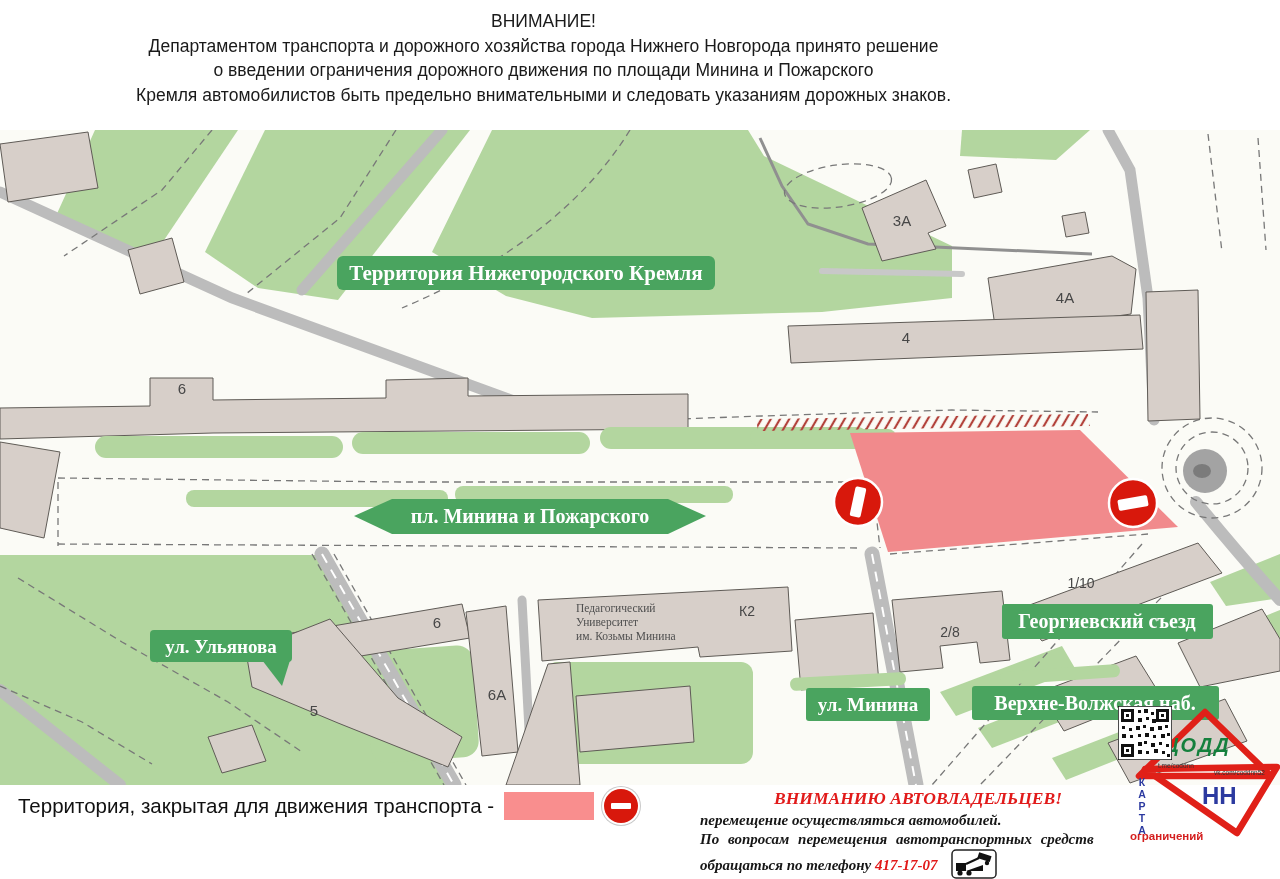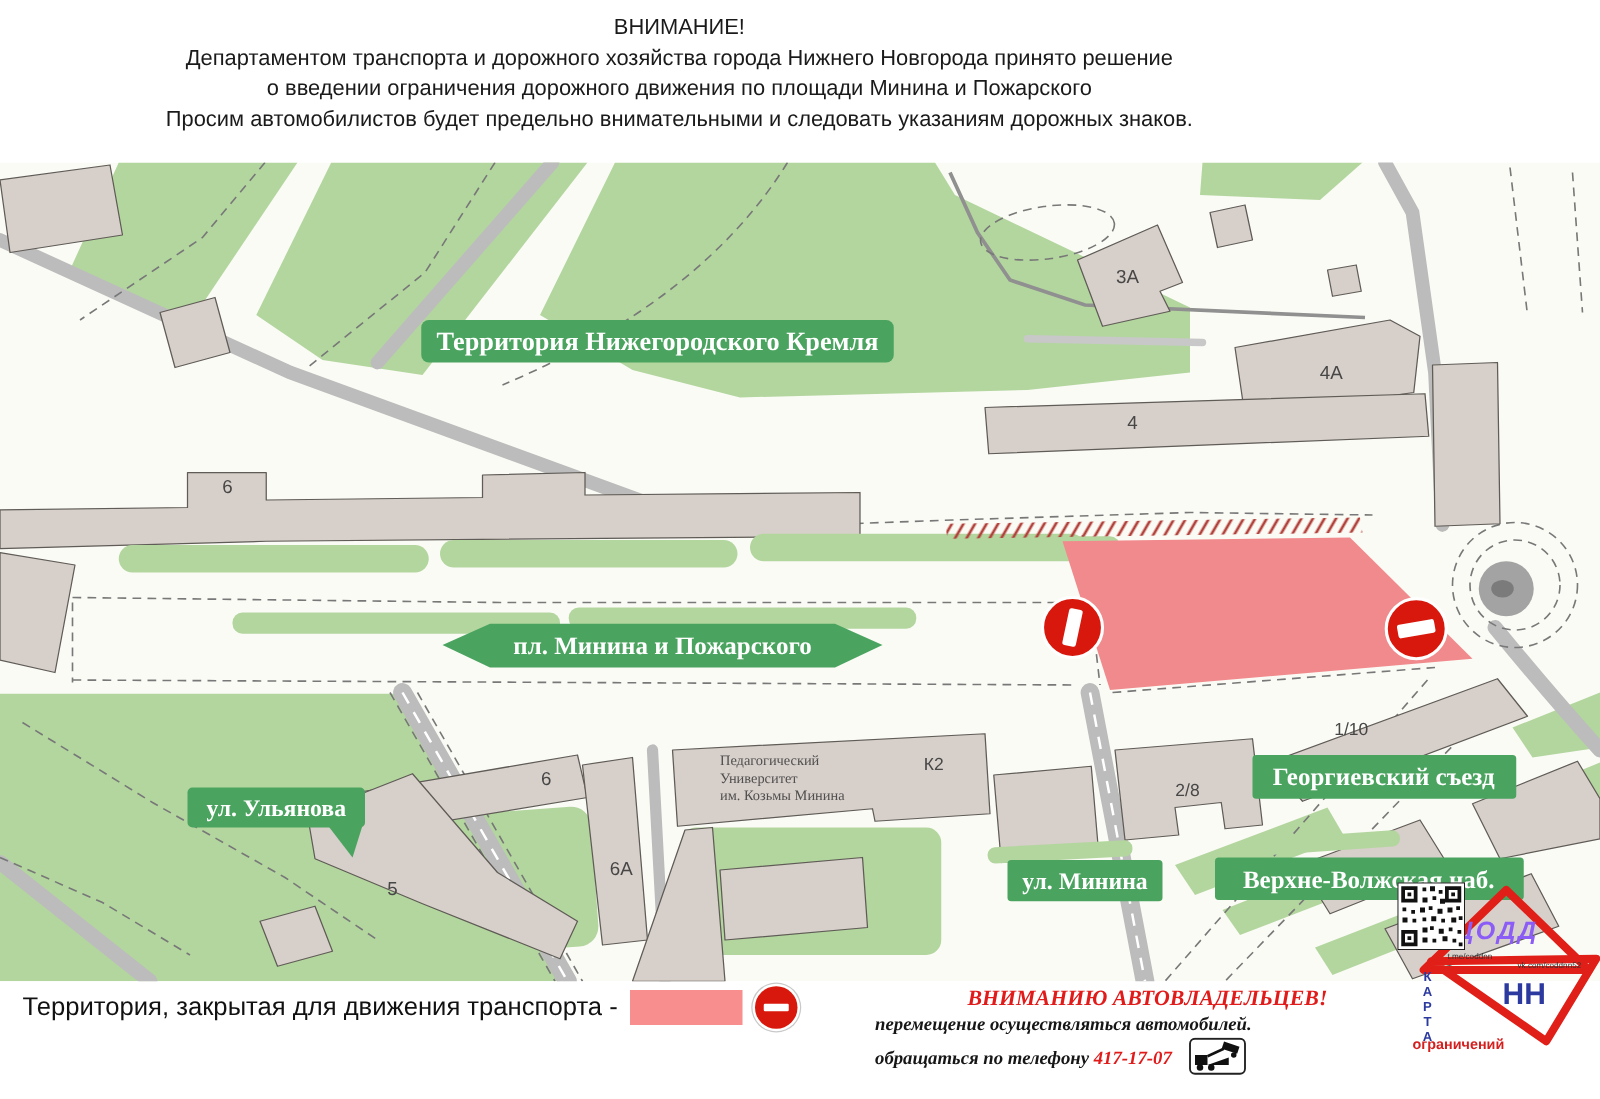--- a/index.html
+++ b/index.html
@@ -22,38 +22,38 @@
   .notice{position:absolute;left:700px;top:788px;width:436px;
           font-family:"Liberation Serif",serif;font-style:italic;font-weight:bold;color:#161616;}
   .notice .ntitle{font-size:17.5px;color:#e11a1a;text-align:center;margin-bottom:2px;}
   .notice .nl{font-size:15px;line-height:19px;}
   .notice .sp{word-spacing:5px;}
   .notice .phone{color:#e11a1a;}
   .towicon{display:inline-block;vertical-align:-9px;margin-left:14px;}
   
   .logo{position:absolute;left:1118px;top:706px;width:162px;height:140px;z-index:5;}
   .logo svg{position:absolute;left:0;top:0;}
-  .lorg{position:absolute;left:46px;top:28px;font-size:20px;font-weight:bold;color:#8b5cf6;
+  .lorg{position:absolute;left:46px;top:28px;font-size:20px;font-weight:bold;color:#15803d;
         letter-spacing:2px;font-style:italic;}
   .lcity{position:absolute;left:84px;top:76px;font-size:24px;font-weight:bold;color:#2c3aa0;}
   .ltm{position:absolute;left:40px;top:56px;font-size:6.5px;color:#333;}
   .lvk{position:absolute;left:96px;top:63px;font-size:6.5px;color:#333;}
   .karta{position:absolute;left:18px;top:70px;height:56px;writing-mode:vertical-rl;text-orientation:upright;
          font-size:10.5px;font-weight:bold;color:#2c3aa0;letter-spacing:0px;line-height:11px;}
   .qr{position:absolute;left:30px;top:69px;}
   .ogr{position:absolute;left:12px;top:124px;font-size:11.5px;font-weight:bold;color:#d41f1f;}
 </style>
 </head>
 <body>
 
 <div class="hdr">
   <div class="red">ВНИМАНИЕ!</div>
   <div>Департаментом транспорта и дорожного хозяйства города Нижнего Новгорода принято решение</div>
   <div>о введении ограничения дорожного движения по площади Минина и Пожарского</div>
-  <div class="red">Просим автомобилистов будет предельно внимательными и следовать указаниям дорожных знаков.</div>
+  <div class="red">Кремля автомобилистов быть предельно внимательными и следовать указаниям дорожных знаков.</div>
 </div>
 
 <svg class="map" width="1280" height="655" viewBox="0 0 1280 655">
   <defs>
     <pattern id="hatch" width="8" height="14" patternUnits="userSpaceOnUse" patternTransform="rotate(30)">
       <line x1="4" y1="0" x2="4" y2="14" stroke="#b2423b" stroke-width="2.2"></line>
     </pattern>
   </defs>
 
   <rect x="0" y="0" width="1280" height="655" fill="#fbfbf6"></rect>
@@ -220,20 +220,21 @@
   <span class="ltxt">Территория, закрытая для движения транспорта -</span>
   <span class="swatch"></span>
   <span class="noentry">
       <span class="bar"></span>
     </span>
 </div>
 
 <div class="notice">
   <div class="ntitle">ВНИМАНИЮ АВТОВЛАДЕЛЬЦЕВ!</div>
   <div class="nl">перемещение осуществляться автомобилей.</div>
+  <div class="nl sp">По вопросам перемещения автотранспортных средств</div>
   <div class="nl"><span>обращаться по телефону </span><span class="phone">417-17-07</span><svg class="towicon" width="46" height="30" viewBox="0 0 46 30">
         <rect x="1" y="1" width="44" height="28" rx="4" fill="#fff" stroke="#222" stroke-width="1.5"></rect>
         <rect x="5" y="14" width="10" height="8" fill="#111"></rect>
         <path d="M15,22 L32,16 L32,22 Z" fill="#111"></path>
         <line x1="15" y1="15" x2="28" y2="9" stroke="#111" stroke-width="2"></line>
         <rect x="27" y="5" width="13" height="6" fill="#111" transform="rotate(18 33 8)"></rect>
         <circle cx="9" cy="24" r="2.6" fill="#111"></circle>
         <circle cx="18" cy="24" r="2.6" fill="#111"></circle>
         <circle cx="36" cy="14" r="2.2" fill="#111"></circle>
       </svg></div>

